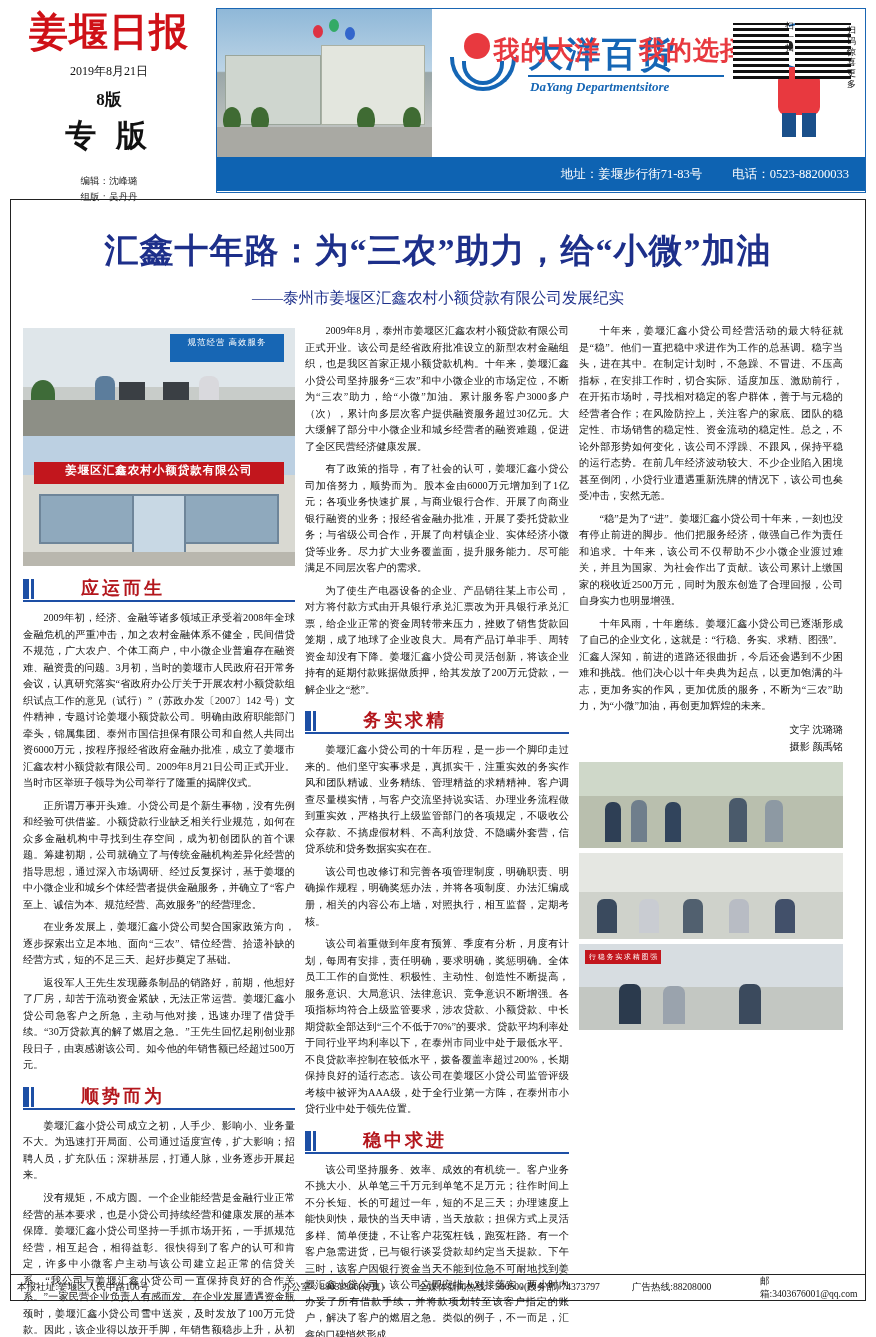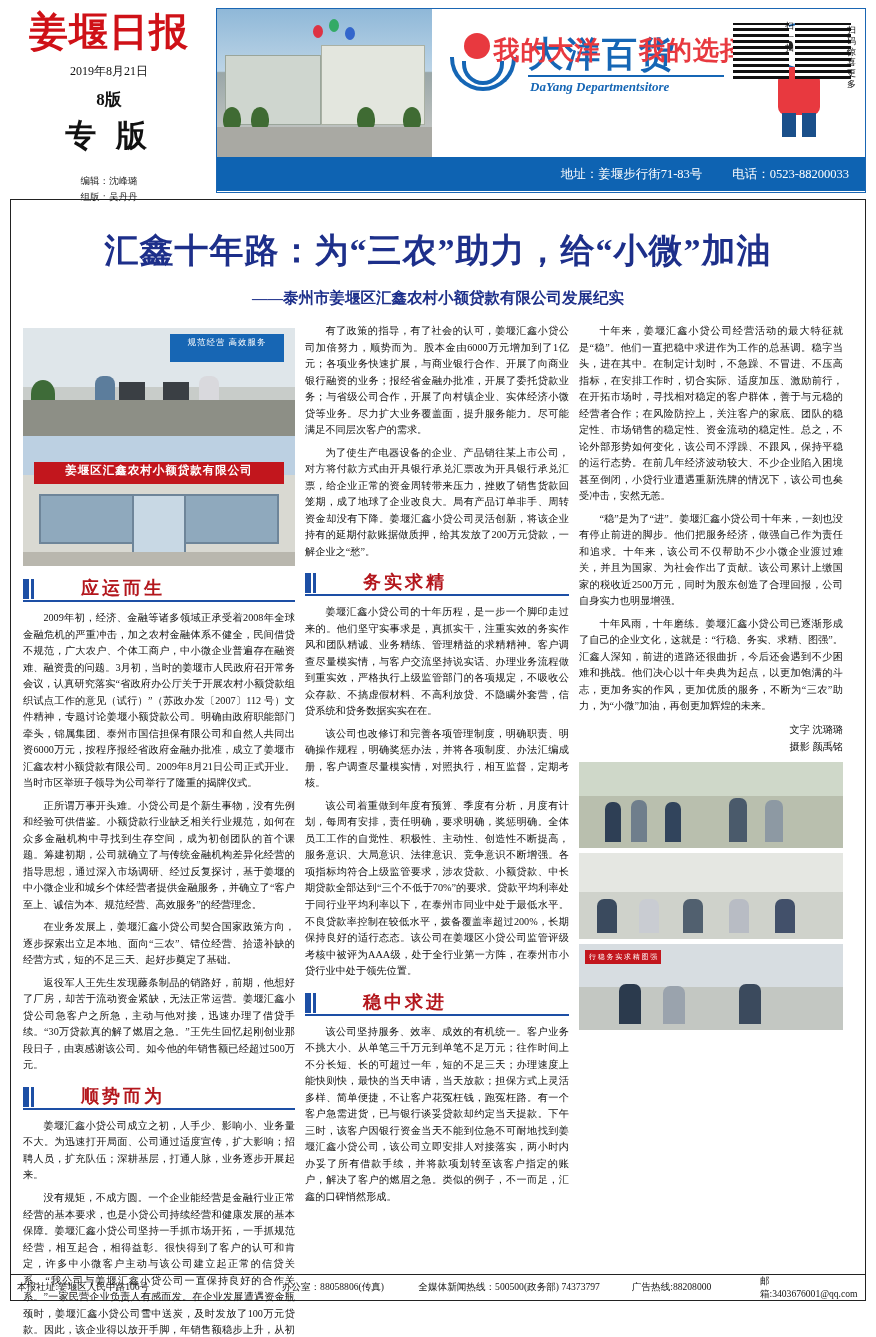--- a/index.html
+++ b/index.html
@@ -54,21 +54,21 @@
   .qr { position:absolute; top:14px; width:56px; height:56px; background:
       repeating-linear-gradient(0deg,#111 0 3px,#fff 3px 6px),
       repeating-linear-gradient(90deg,#111 0 3px,transparent 3px 6px); }
   .qr-note { position:absolute; font-size:9px; color:#111; width:16px; line-height:1.2; }
   .ad-bottom { height:34px; background:#0e63b2; color:#fff; display:flex; align-items:center; justify-content:flex-end; gap:30px; padding-right:16px; font-size:12.5px; }
 
   
   .frame { margin-top:6px; border:1px solid #222; height:1102px; padding:10px 12px; position:relative; }
 
   .headline { text-align:center; font-size:34px; font-weight:bold; color:#1d2f8a; letter-spacing:1px; margin-top:18px; }
-  .subhead { text-align:center; font-size:15.5px; font-weight:bold; color:#1d2f8a; margin-top:14px; }
+  .subhead { text-align:center; font-size:15.5px; font-weight:normal; color:#1d2f8a; margin-top:14px; }
 
   .cols { display:flex; gap:10px; margin-top:14px; }
   .col { width:272px; }
   .col.c1 { width:272px; }
   .col.c2 { width:264px; }
   .col.c3 { width:264px; }
 
   .ptext { font-size:10.2px; line-height:1.62; text-align:justify; text-justify:inter-ideograph; color:#111; margin:0 0 6px; }
   .ptext.ind { text-indent:2em; }
 
@@ -203,47 +203,48 @@
             <div class="ground"></div>
         </div>
 
         <div class="sect-head">
           <div class="bar"></div>
             <div class="bar2"></div>
           <div class="txt">应运而生</div>
           <div class="ul"></div>
         </div>
 
-        <p class="ptext ind">2009年初，经济、金融等诸多领域正承受着2008年全球金融危机的严重冲击，加之农村金融体系不健全，民间借贷不规范，广大农户、个体工商户，中小微企业普遍存在融资难、融资贵的问题。3月初，当时的姜堰市人民政府召开常务会议，认真研究落实“省政府办公厅关于开展农村小额贷款组织试点工作的意见（试行）”（苏政办发〔2007〕112 号）文件精神，专题讨论姜堰小额贷款公司。明确由政府职能部门牵头，锦属集团、泰州市国信担保有限公司和自然人共同出资6000万元，按程序报经省政府金融办批准，成立了姜堰市汇鑫农村小额贷款有限公司。2009年8月21日公司正式开业。当时市区举班子领导为公司举行了隆重的揭牌仪式。</p>
+        <p class="ptext ind">2009年初，经济、金融等诸多领域正承受着2008年全球金融危机的严重冲击，加之农村金融体系不健全，民间借贷不规范，广大农户、个体工商户，中小微企业普遍存在融资难、融资贵的问题。3月初，当时的姜堰市人民政府召开常务会议，认真研究落实“省政府办公厅关于开展农村小额贷款组织试点工作的意见（试行）”（苏政办发〔2007〕142 号）文件精神，专题讨论姜堰小额贷款公司。明确由政府职能部门牵头，锦属集团、泰州市国信担保有限公司和自然人共同出资6000万元，按程序报经省政府金融办批准，成立了姜堰市汇鑫农村小额贷款有限公司。2009年8月21日公司正式开业。当时市区举班子领导为公司举行了隆重的揭牌仪式。</p>
         <p class="ptext ind">正所谓万事开头难。小贷公司是个新生事物，没有先例和经验可供借鉴。小额贷款行业缺乏相关行业规范，如何在众多金融机构中寻找到生存空间，成为初创团队的首个课题。筹建初期，公司就确立了与传统金融机构差异化经营的指导思想，通过深入市场调研、经过反复探讨，基于姜堰的中小微企业和城乡个体经营者提供金融服务，并确立了“客户至上、诚信为本、规范经营、高效服务”的经营理念。</p>
         <p class="ptext ind">在业务发展上，姜堰汇鑫小贷公司契合国家政策方向，逐步探索出立足本地、面向“三农”、错位经营、拾遗补缺的经营方式，短的不足三天、起好步奠定了基础。</p>
         <p class="ptext ind">返役军人王先生发现藤条制品的销路好，前期，他想好了厂房，却苦于流动资金紧缺，无法正常运营。姜堰汇鑫小贷公司急客户之所急，主动与他对接，迅速办理了借贷手续。“30万贷款真的解了燃眉之急。”王先生回忆起刚创业那段日子，由衷感谢该公司。如今他的年销售额已经超过500万元。</p>
 
         <div class="sect-head">
           <div class="bar"></div>
             <div class="bar2"></div>
           <div class="txt">顺势而为</div>
           <div class="ul"></div>
         </div>
         <p class="ptext ind">姜堰汇鑫小贷公司成立之初，人手少、影响小、业务量不大。为迅速打开局面、公司通过适度宣传，扩大影响；招聘人员，扩充队伍；深耕基层，打通人脉，业务逐步开展起来。</p>
         <p class="ptext ind">没有规矩，不成方圆。一个企业能经营是金融行业正常经营的基本要求，也是小贷公司持续经营和健康发展的基本保障。姜堰汇鑫小贷公司坚持一手抓市场开拓，一手抓规范经营，相互起合，相得益彰。很快得到了客户的认可和肯定，许多中小微客户主动与该公司建立起正常的信贷关系。“我公司与姜堰汇鑫小贷公司一直保持良好的合作关系。”一家民营企业负责人有感而发。在企业发展遭遇资金瓶颈时，姜堰汇鑫小贷公司雪中送炭，及时发放了100万元贷款。因此，该企业得以放开手脚，年销售额稳步上升，从初期的不足千万元，增长到年4000万元。</p>
       </div>
 
       <div class="col c2">
+        <p class="ptext ind">2009年8月，泰州市姜堰区汇鑫农村小额贷款有限公司正式开业。该公司是经省政府批准设立的新型农村金融组织，也是我区首家正规小额贷款机构。十年来，姜堰汇鑫小贷公司坚持服务“三农”和中小微企业的市场定位，不断为“三农”助力，给“小微”加油。累计服务客户3000多户（次），累计向多层次客户提供融资服务超过30亿元。大大缓解了部分中小微企业和城乡经营者的融资难题，促进了全区民营经济健康发展。</p>
         <p class="ptext ind">有了政策的指导，有了社会的认可，姜堰汇鑫小贷公司加倍努力，顺势而为。股本金由6000万元增加到了1亿元；各项业务快速扩展，与商业银行合作、开展了向商业银行融资的业务；报经省金融办批准，开展了委托贷款业务；与省级公司合作，开展了向村镇企业、实体经济小微贷等业务。尽力扩大业务覆盖面，提升服务能力。尽可能满足不同层次客户的需求。</p>
         <p class="ptext ind">为了使生产电器设备的企业、产品销往某上市公司，对方将付款方式由开具银行承兑汇票改为开具银行承兑汇票，给企业正常的资金周转带来压力，挫败了销售货款回笼期，成了地球了企业改良大。局有产品订单非手、周转资金却没有下降。姜堰汇鑫小贷公司灵活创新，将该企业持有的延期付款账据做质押，给其发放了200万元贷款，一解企业之“愁”。</p>
 
         <div class="sect-head">
           <div class="bar"></div>
             <div class="bar2"></div>
           <div class="txt">务实求精</div>
           <div class="ul"></div>
         </div>
         <p class="ptext ind">姜堰汇鑫小贷公司的十年历程，是一步一个脚印走过来的。他们坚守实事求是，真抓实干，注重实效的务实作风和团队精诚、业务精练、管理精益的求精精神。客户调查尽量模实情，与客户交流坚持说实话、办理业务流程做到重实效，严格执行上级监管部门的各项规定，不吸收公众存款、不搞虚假材料、不高利放贷、不隐瞒外套营，信贷系统和贷务数据实实在在。</p>
-        <p class="ptext ind">该公司也改修订和完善各项管理制度，明确职责、明确操作规程，明确奖惩办法，并将各项制度、办法汇编成册，客户调查尽量模实情，对照执行，相互监督，定期考核。</p>
+        <p class="ptext ind">该公司也改修订和完善各项管理制度，明确职责、明确操作规程，明确奖惩办法，并将各项制度、办法汇编成册，相关的内容公布上墙，对照执行，相互监督，定期考核。</p>
         <p class="ptext ind">该公司着重做到年度有预算、季度有分析，月度有计划，每周有安排，责任明确，要求明确，奖惩明确。全体员工工作的自觉性、积极性、主动性、创造性不断提高，服务意识、大局意识、法律意识、竞争意识不断增强。各项指标均符合上级监管要求，涉农贷款、小额贷款、中长期贷款全部达到“三个不低于70%”的要求。贷款平均利率处于同行业平均利率以下，在泰州市同业中处于最低水平。不良贷款率控制在较低水平，拨备覆盖率超过200%，长期保持良好的适行态态。该公司在姜堰区小贷公司监管评级考核中被评为AAA级，处于全行业第一方阵，在泰州市小贷行业中处于领先位置。</p>
 
         <div class="sect-head">
           <div class="bar"></div>
             <div class="bar2"></div>
           <div class="txt">稳中求进</div>
           <div class="ul"></div>
         </div>
         <p class="ptext ind">该公司坚持服务、效率、成效的有机统一。客户业务不挑大小、从单笔三千万元到单笔不足万元；往作时间上不分长短、长的可超过一年，短的不足三天；办理速度上能快则快，最快的当天申请，当天放款；担保方式上灵活多样、简单便捷，不让客户花冤枉钱，跑冤枉路。有一个客户急需进货，已与银行谈妥贷款却约定当天提款。下午三时，该客户因银行资金当天不能到位急不可耐地找到姜堰汇鑫小贷公司，该公司立即安排人对接落实，两小时内办妥了所有借款手续，并将款项划转至该客户指定的账户，解决了客户的燃眉之急。类似的例子，不一而足，汇鑫的口碑悄然形成。</p>
       </div>

